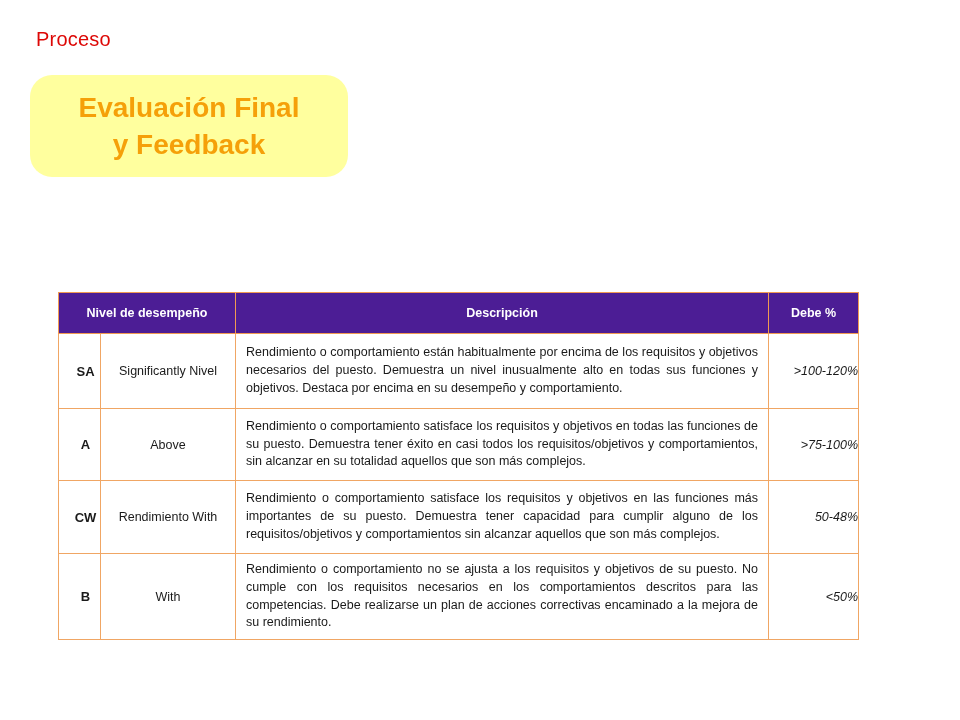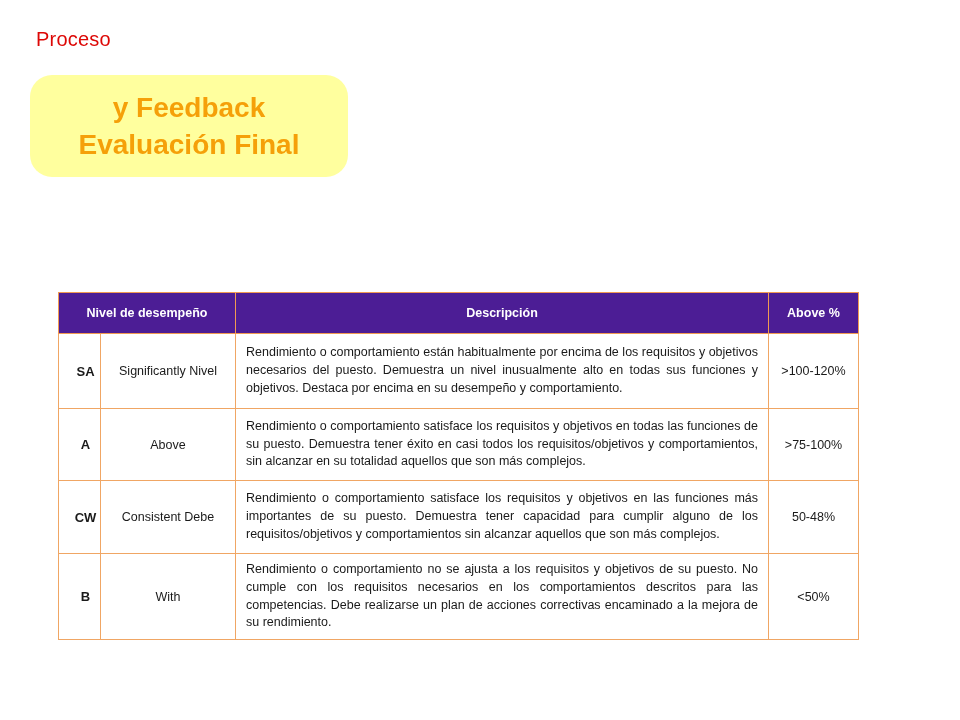--- a/index.html
+++ b/index.html
@@ -95,70 +95,71 @@
   }
   .rating-table td.name {
     text-align: center;
   }
   .rating-table td.desc {
     text-align: justify;
     padding: 7px 10px;
     line-height: 1.42;
   }
   .rating-table td.range {
-    text-align: center;
+    text-align: right;
+    font-style: italic;
   }
   tr.r0 { height: 75px; }
   tr.r1 { height: 72px; }
   tr.r2 { height: 73px; }
   tr.r3 { height: 72px; }
 </style>
 </head>
 <body>
 
 <div class="slide">
 
   <div class="kicker">Proceso</div>
 
   <div class="title-box">
+    <div class="title-line">Evaluación Final</div>
     <div class="title-line">y Feedback</div>
-    <div class="title-line">Evaluación Final</div>
   </div>
 
 
   <table class="rating-table">
     <colgroup>
       <col style="width:42px">
       <col style="width:135px">
       <col style="width:533px">
       <col style="width:90px">
     </colgroup>
     <thead>
       <tr>
         <th colspan="2">Nivel de desempeño</th>
         <th>Descripción</th>
-        <th>Above %</th>
+        <th>Debe %</th>
       </tr>
     </thead>
     <tbody>
       <tr class="r0">
         <td class="code">SA</td>
         <td class="name">Significantly Nivel</td>
         <td class="desc">Rendimiento o comportamiento están habitualmente por encima de los requisitos y objetivos necesarios del puesto. Demuestra un nivel inusualmente alto en todas sus funciones y objetivos. Destaca por encima en su desempeño y comportamiento.</td>
         <td class="range">&gt;100-120%</td>
       </tr>
       <tr class="r1">
         <td class="code">A</td>
         <td class="name">Above</td>
         <td class="desc">Rendimiento o comportamiento satisface los requisitos y objetivos en todas las funciones de su puesto. Demuestra tener éxito en casi todos los requisitos/objetivos y comportamientos, sin alcanzar en su totalidad aquellos que son más complejos.</td>
         <td class="range">&gt;75-100%</td>
       </tr>
       <tr class="r2">
         <td class="code">CW</td>
-        <td class="name">Consistent Debe</td>
+        <td class="name">Rendimiento With</td>
         <td class="desc">Rendimiento o comportamiento satisface los requisitos y objetivos en las funciones más importantes de su puesto. Demuestra tener capacidad para cumplir alguno de los requisitos/objetivos y comportamientos sin alcanzar aquellos que son más complejos.</td>
         <td class="range">50-48%</td>
       </tr>
       <tr class="r3">
         <td class="code">B</td>
         <td class="name">With</td>
         <td class="desc">Rendimiento o comportamiento no se ajusta a los requisitos y objetivos de su puesto. No cumple con los requisitos necesarios en los comportamientos descritos para las competencias. Debe realizarse un plan de acciones correctivas encaminado a la mejora de su rendimiento.</td>
         <td class="range">&lt;50%</td>
       </tr>
     </tbody>

